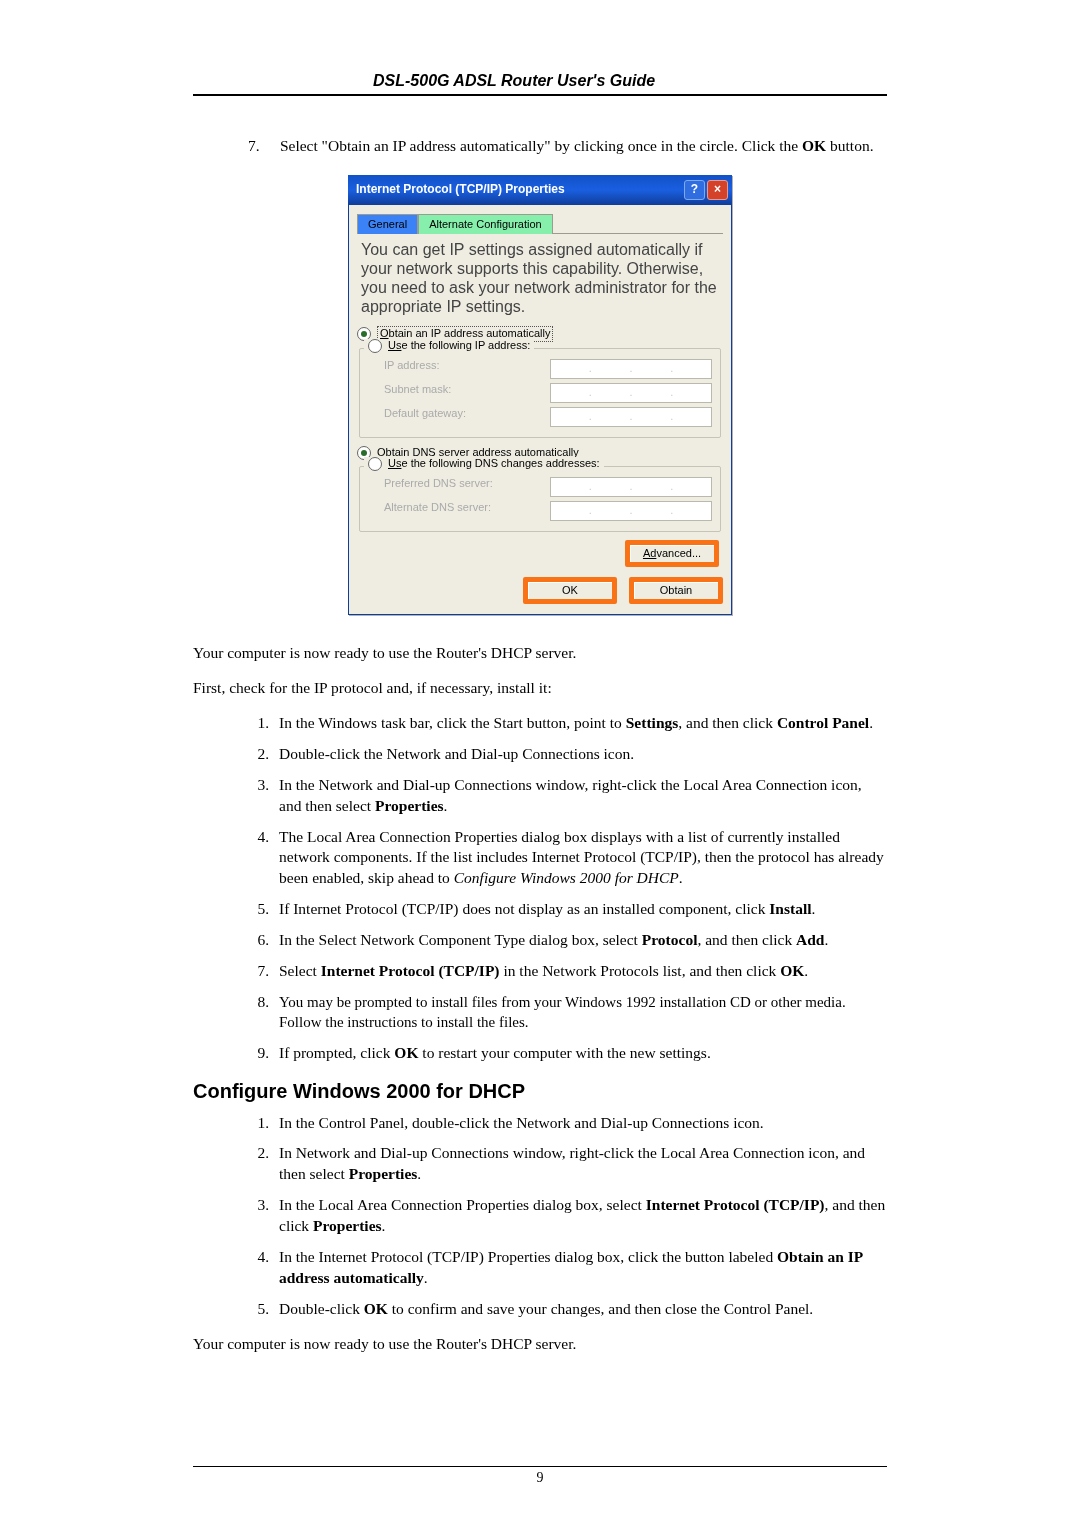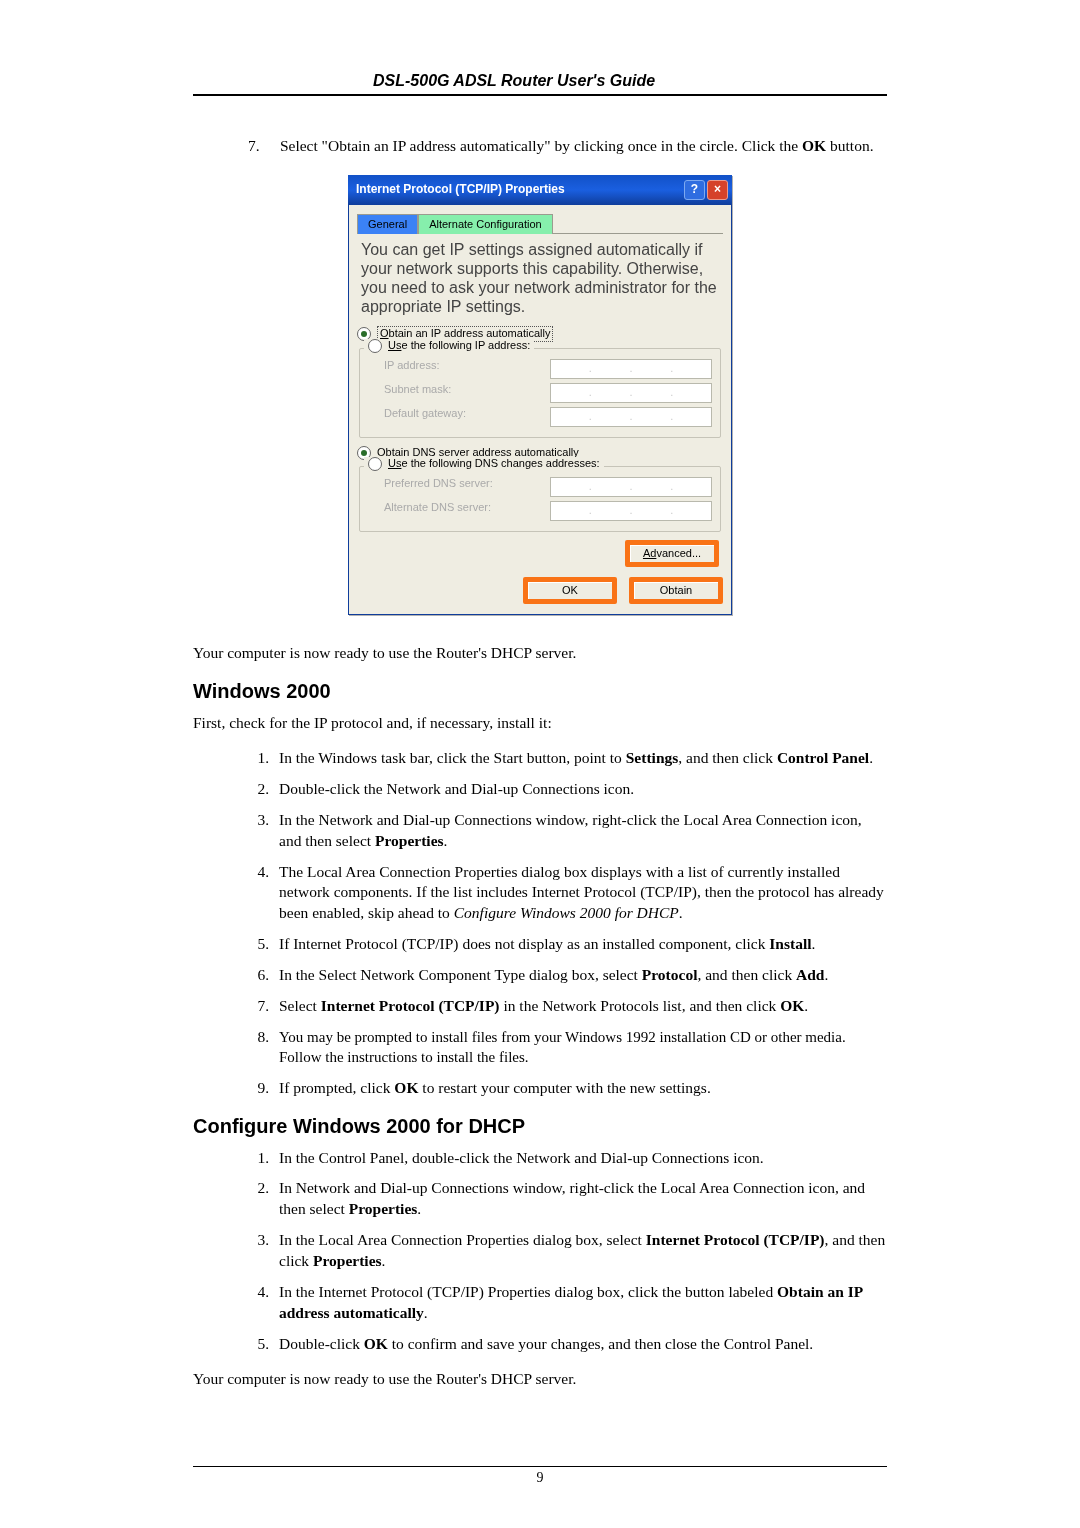--- a/index.html
+++ b/index.html
@@ -305,21 +305,20 @@
         <div class="ok-cancel-row">
           <div class="win-btn">OK</div>
           <div class="win-btn">Obtain</div>
         </div>
       </div>
     </div>
   </div>
 
   <p class="body-p">Your computer is now ready to use the Router's DHCP server.</p>
 
-  <h2 class="section">Windows 2000</h2>
   <p class="body-p" style="margin-top:6px;">First, check for the IP protocol and, if necessary, install it:</p>
 
   <ol class="inst">
     <li>
       <span>In the Windows task bar, click the Start button, point to </span><span class="bold">Settings</span><span>, and then click </span><span class="bold">Control Panel</span><span>.</span>
     </li>
     <li>Double-click the Network and Dial-up Connections icon.</li>
     <li>
       <span>In the Network and Dial-up Connections window, right-click the Local Area Connection icon, and then select </span><span class="bold">Properties</span><span>.</span>
     </li>

